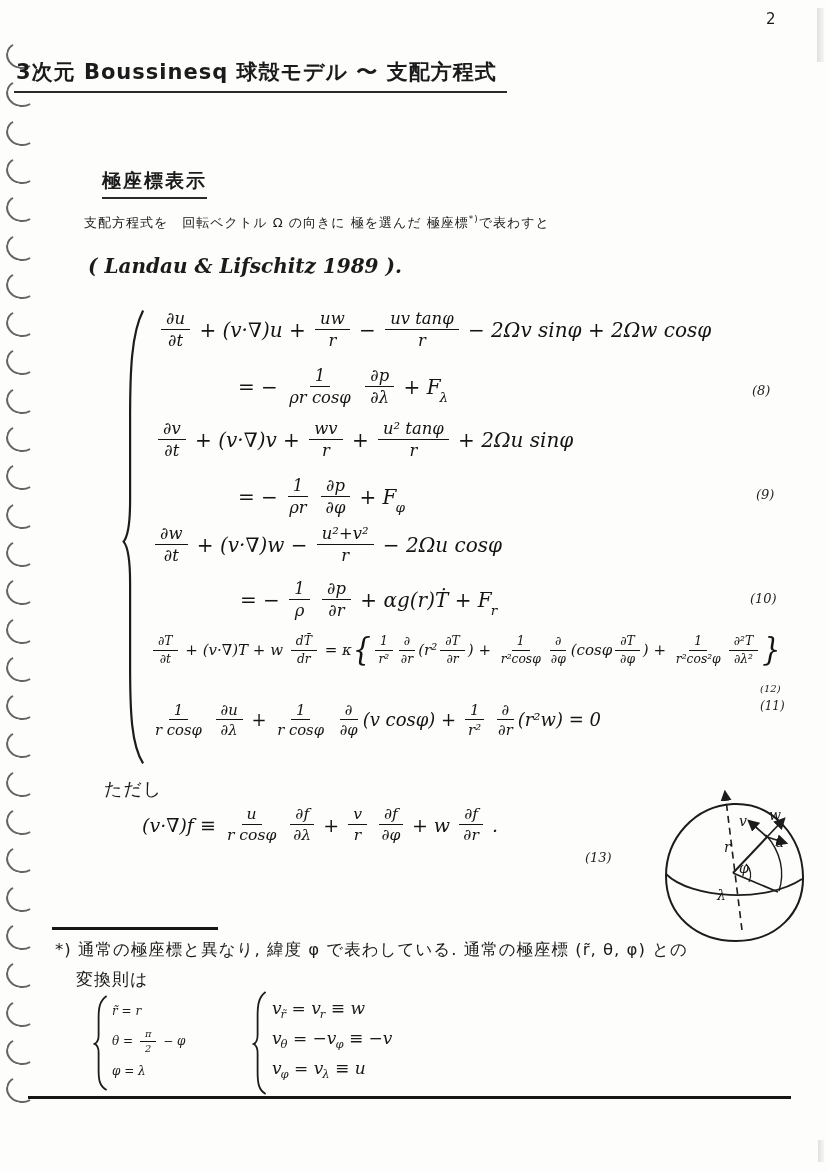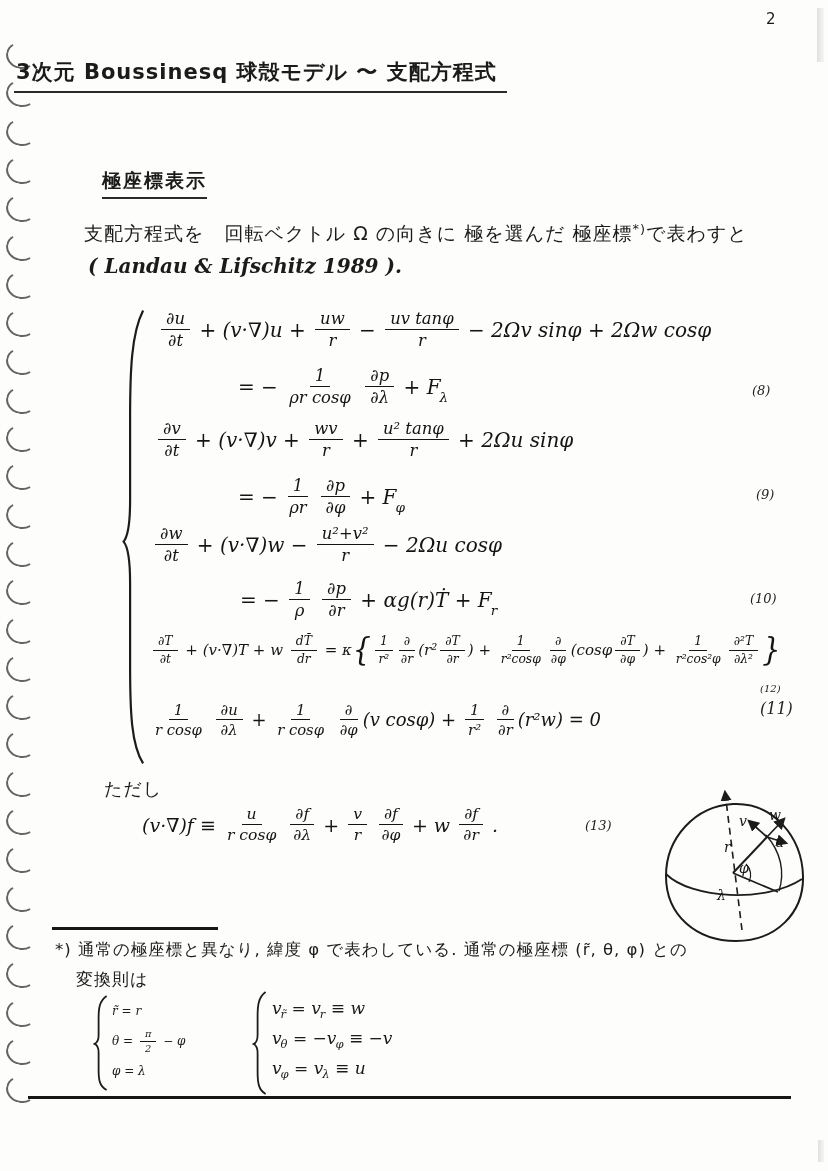--- a/index.html
+++ b/index.html
@@ -74,21 +74,21 @@
 
   <div class="abs pagenum" style="left:766px;top:10px;">2</div>
 
   <div class="abs scanmark" style="left:817px;top:8px;width:7px;height:54px;"></div>
   <div class="abs scanmark" style="left:818px;top:1140px;width:6px;height:22px;"></div>
 
   <div class="abs hw title" style="left:14px;top:58px;">3次元 Boussinesq 球殻モデル 〜 支配方程式</div>
 
   <div class="abs hw sechead" style="left:102px;top:168px;">極座標表示</div>
 
-  <div class="abs hw rich" style="left:84px;top:221px;font-size:19px;"><span class="tk">支配方程式を　回転ベクトル Ω の向きに 極を選んだ 極座標</span><sup>*)</sup><span class="tk">で表わすと</span></div>
+  <div class="abs hw rich" style="left:84px;top:214px;font-size:13px;"><span class="tk">支配方程式を　回転ベクトル Ω の向きに 極を選んだ 極座標</span><sup>*)</sup><span class="tk">で表わすと</span></div>
   <div class="abs cursive" style="left:88px;top:254px;font-size:20px;">( Landau &amp; Lifschitz 1989 ).</div>
 
   <svg class="abs" style="left:121px;top:306px;" width="26" height="462" viewBox="0 0 20 100" preserveAspectRatio="none">
     <path d="M17,1 C8,6 7,14 7,24 L7,42 C7,47 5,50 2,51 C5,52 7,55 7,60 L7,78 C7,88 8,95 17,99" fill="none" stroke="#1c1c1c" stroke-width="2.2" vector-effect="non-scaling-stroke"></path>
   </svg>
 
   <div class="abs eq" style="left:158px;top:309px;font-size:20px;">
       <span class="frac">
         <span class="num">∂u</span>
         <span class="den">∂t</span>
@@ -225,21 +225,21 @@
       <span class="frac">
         <span class="num">1</span>
         <span class="den">r²cos²φ</span>
       </span>
       <span class="frac">
         <span class="num">∂²T</span>
         <span class="den">∂λ²</span>
       </span>
       <span class="bigdelim">}</span>
     </div>
-  <div class="abs eqlabel" style="left:760px;top:699px;font-size:16px;">(11)</div>
+  <div class="abs eqlabel" style="left:760px;top:699px;font-size:12px;">(11)</div>
 
   <div class="abs eq" style="left:150px;top:701px;font-size:18px;">
       <span class="frac">
         <span class="num">1</span>
         <span class="den">r cosφ</span>
       </span>
       <span class="tk"> </span>
       <span class="frac">
         <span class="num">∂u</span>
         <span class="den">∂λ</span>
@@ -290,21 +290,21 @@
         <span class="num">∂f</span>
         <span class="den">∂φ</span>
       </span>
       <span class="tk"> + w </span>
       <span class="frac">
         <span class="num">∂f</span>
         <span class="den">∂r</span>
       </span>
       <span class="tk"> .</span>
     </div>
-  <div class="abs eqlabel" style="left:585px;top:818px;">(13)</div>
+  <div class="abs eqlabel" style="left:585px;top:850px;">(13)</div>
 
   <svg class="abs" style="left:645px;top:780px;" width="183" height="168" viewBox="0 0 183 168">
     <defs>
       <marker id="ah" viewBox="0 0 10 10" refX="8" refY="5" markerWidth="7" markerHeight="7" orient="auto-start-reverse">
         <path d="M0,0 L10,5 L0,10 z" fill="#1c1c1c"></path>
       </marker>
     </defs>
     <g stroke="#1c1c1c" fill="none">
       <path d="M88,24 C50,26 21,58 21,96 C21,136 52,161 91,161 C131,161 159,133 158,96 C157,57 128,22 88,24 Z" stroke-width="2"></path>
       <path d="M21,94 C46,119 121,123 157,99" stroke-width="1.8"></path>

